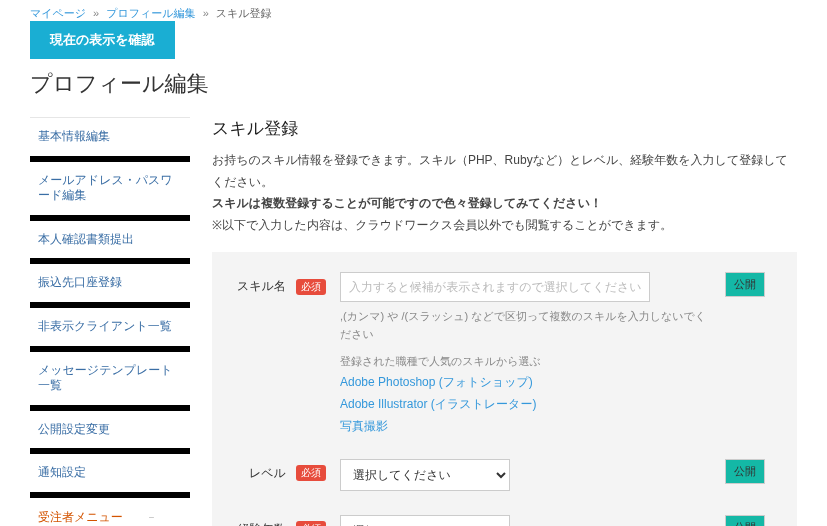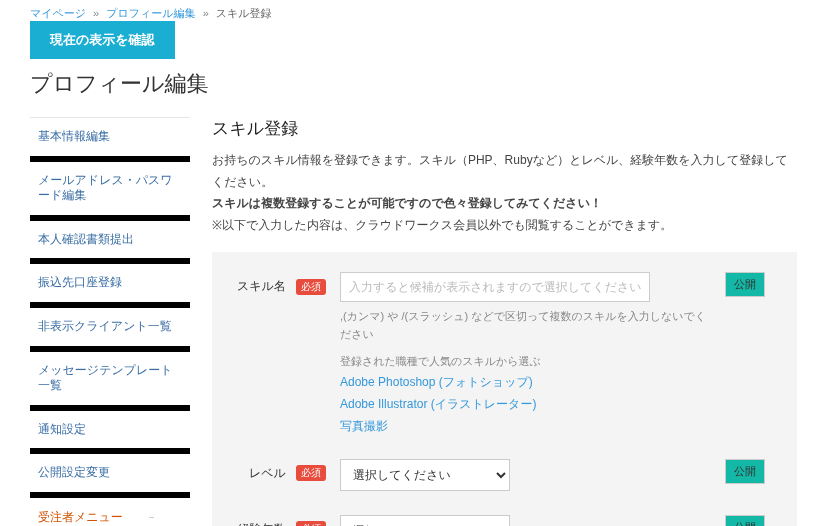--- a/index.html
+++ b/index.html
@@ -56,22 +56,22 @@
 <h1 class="page-title">プロフィール編集</h1>
 
 <div class="layout">
   <nav class="sidebar">
     <a class="item">基本情報編集</a>
     <a class="item">メールアドレス・パスワード編集</a>
     <a class="item">本人確認書類提出</a>
     <a class="item">振込先口座登録</a>
     <a class="item">非表示クライアント一覧</a>
     <a class="item">メッセージテンプレート一覧</a>
+    <a class="item">公開設定変更</a>
     <a class="item">通知設定</a>
-    <a class="item">公開設定変更</a>
 
     <div class="group">
       <span>受注者メニュー</span>
       <span class="gchev">−</span>
     </div>
     <a class="sub sub-link"></a>
 
   </nav>
 
   <div class="main">

